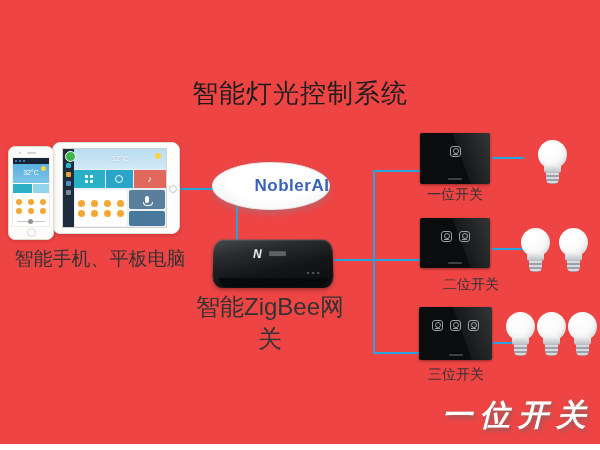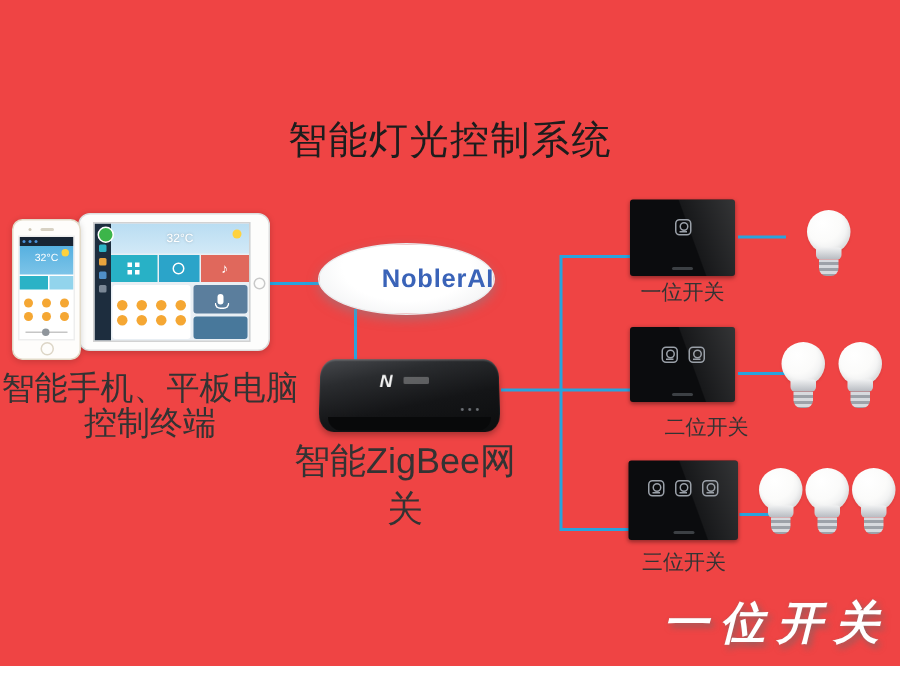--- a/index.html
+++ b/index.html
@@ -56,21 +56,21 @@
   .p-sun{position:absolute;right:3px;top:2px;width:5px;height:5px;border-radius:50%;background:#ffd23e;}
   .p-tiles{display:flex;gap:1px;height:9px;margin-top:1px;}
   .p-tiles .pt1{width:55%;background:#2bb2c6;} .p-tiles .pt2{width:45%;background:#92d4ec;}
   .p-dots{display:flex;flex-wrap:wrap;gap:3px 6px;justify-content:center;align-content:center;height:22px;margin-top:2px;}
   .p-dots .appdot{width:6px;height:6px;}
   .p-slider{position:relative;height:8px;margin:1px 4px 0;}
   .p-slider .track{position:absolute;left:0;right:0;top:3px;height:1px;background:#c6c6c6;}
   .p-slider .knob{position:absolute;left:38%;top:1px;width:5px;height:5px;border-radius:50%;background:#8f959b;}
 
   .term-label{position:absolute;left:0;top:247px;width:200px;text-align:center;
-              color:var(--label,#333);font-size:22px;line-height:23px;}
+              color:var(--label,#333);font-size:19px;line-height:23px;}
 
   
   .cloud{position:absolute;left:212px;top:162px;width:116px;height:46px;border-radius:50%;
          background:radial-gradient(ellipse at 50% 32%,#ffffff 52%,#f4f5f6 78%,#e3e5e8 100%);
          border:1px solid #e9ebed;box-shadow:0 3px 7px rgba(125,135,145,.5);
          display:flex;align-items:center;justify-content:center;z-index:2;}
   .cloud span{color:var(--cloud-text,#3A63B8);font-size:17px;font-weight:600;letter-spacing:.5px;margin-left:42px;}
 
   
   .gateway{position:absolute;left:213px;top:239px;width:120px;height:49px;border-radius:10px/12px;
@@ -208,21 +208,20 @@
       <div class="p-slider">
         <i class="track"></i>
         <i class="knob"></i>
       </div>
     </div>
     <i class="p-home"></i>
   </div>
 
   <div class="term-label">
     <div>智能手机、平板电脑</div>
-    <div>控制终端</div>
   </div>
 
   <div class="cloud">
     <span>NoblerAI</span>
   </div>
 
   <div class="gateway">
     <span class="gw-logo">N</span>
     <i class="gw-tag"></i>
     <i class="gw-leds"></i>

